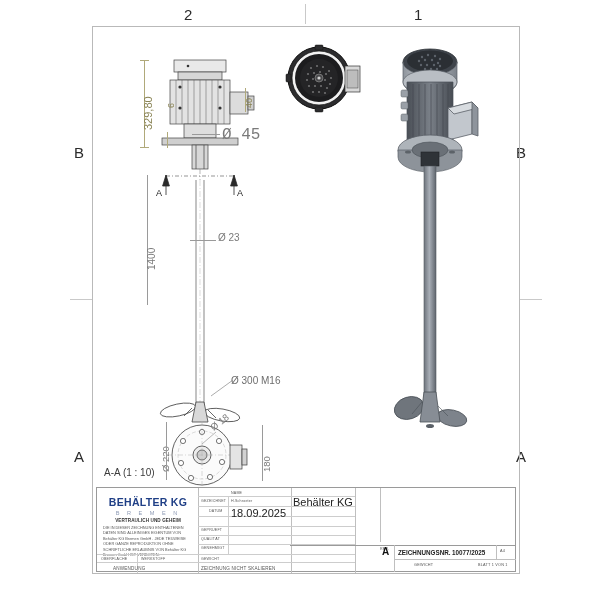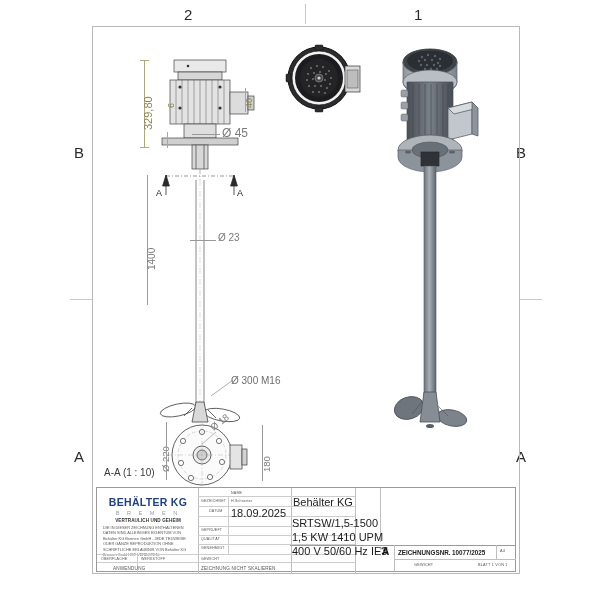--- a/index.html
+++ b/index.html
@@ -128,21 +128,21 @@
   <div class="dimline" style="left:140px;top:60px;width:9px;height:1px;"></div>
   <div class="dimline" style="left:140px;top:147px;width:9px;height:1px;"></div>
   <div class="dimtxt vert" style="left:142px;top:130px;font-size:11px;">329,80</div>
 
   <div class="dimline" style="left:167px;top:132px;width:1px;height:16px;"></div>
   <div class="dimtxt vert" style="left:166px;top:108px;font-size:9px;">6</div>
 
   <div class="dimline" style="left:245px;top:88px;width:1px;height:24px;"></div>
   <div class="dimtxt vert" style="left:244px;top:108px;font-size:9px;">40</div>
 
-  <div class="greytxt" style="left:222px;top:126px;font-size:12px;color:#7a7a7a;">Ø 45</div>
+  <div class="greytxt" style="left:222px;top:126px;font-size:16px;color:#7a7a7a;font-family:Liberation Mono, monospace;">Ø 45</div>
   <div class="hl" style="left:192px;top:134px;width:28px;background:#9a9a9a;"></div>
 
   <div class="vl" style="left:147px;top:175px;height:130px;background:#9a9a9a;"></div>
   <div class="greytxt vert" style="left:146px;top:270px;font-size:10px;color:#7a7a7a;">1400</div>
 
   <div class="greytxt" style="left:218px;top:232px;font-size:10px;color:#7a7a7a;">Ø 23</div>
   <div class="hl" style="left:190px;top:240px;width:26px;background:#9a9a9a;"></div>
 
   <div class="greytxt" style="left:231px;top:375px;font-size:10px;color:#6d6d6d;">Ø 300 M16</div>
   <svg class="sv" style="left:195px;top:378px;" width="40" height="24">
@@ -358,25 +358,20 @@
 
     <div class="tblab" style="left:4px;top:69px;">OBERFLÄCHE</div>
     <div class="tblab" style="left:44px;top:69px;">WERKSTOFF</div>
     <div class="tblab" style="left:104px;top:69px;">GEWICHT</div>
     <div class="tblab" style="left:16px;top:78px;font-size:4.6px;">ANWENDUNG</div>
     <div class="tblab" style="left:104px;top:78px;font-size:4.6px;">ZEICHNUNG NICHT SKALIEREN</div>
 
     <div class="tbval" style="left:196px;top:8px;font-size:11px;">Behälter KG</div>
   </div>
 
-  <div class="prod" id="prodspec">
-    <div>SRTSW/1,5-1500</div>
-    <div>1,5 KW 1410 UPM</div>
-    <div>400 V 50/60 Hz IE3</div>
-  </div>
 
   <div class="hl" style="left:290px;top:545px;width:226px;background:#9a9a9a;"></div>
   <div class="vl" style="left:394px;top:545px;height:27px;background:#bfbfbf;"></div>
   <div class="vl" style="left:496px;top:545px;height:14px;background:#bfbfbf;"></div>
   <div class="hl" style="left:394px;top:559px;width:122px;background:#bfbfbf;"></div>
 
   <div class="tblab" style="left:380px;top:547px;font-size:3.6px;color:#555;">REV.</div>
   <div id="revA">A</div>
   <div class="tbval" style="left:398px;top:549px;font-size:6.3px;font-weight:bold;">ZEICHNUNGSNR.</div>
   <div class="tbval" style="left:452px;top:549px;font-size:6.3px;font-weight:bold;">10077/2025</div>

